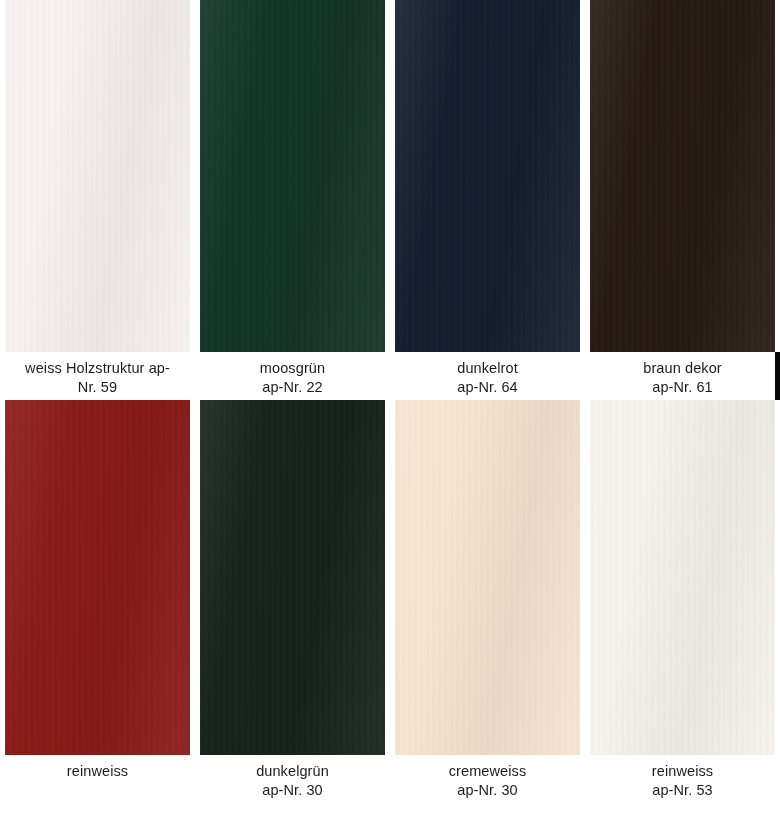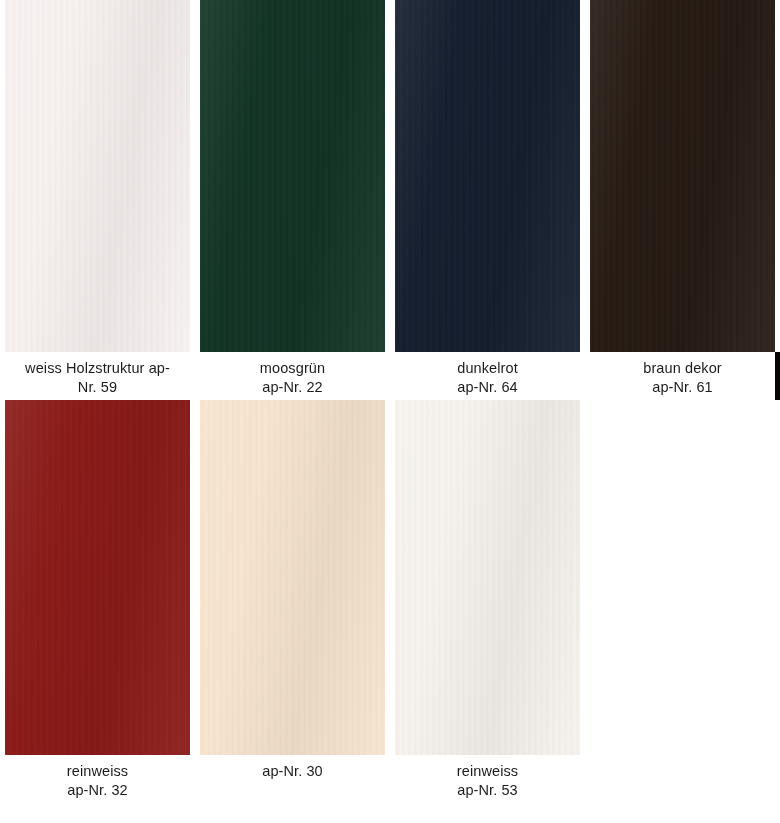--- a/index.html
+++ b/index.html
@@ -158,31 +158,41 @@
 
   <div class="swatch-row row-bottom">
 
     <div class="swatch-cell">
       <div class="swatch-chip" style="background-color: rgb(138, 26, 23);">
         <span class="texture"></span>
         <span class="sheen"></span>
       </div>
       <div class="swatch-caption">
         <span class="cap-name">reinweiss</span>
-        <span class="cap-code">ap-Nr. 32</span>
-      </div>
-    </div>
-
+      </div>
+    </div>
+
+    <div class="swatch-cell">
+      <div class="swatch-chip" style="background-color: rgb(22, 35, 26);">
+        <span class="texture"></span>
+        <span class="sheen"></span>
+      </div>
+      <div class="swatch-caption">
+        <span class="cap-name">dunkelgrün</span>
+        <span class="cap-code">ap-Nr. 30</span>
+      </div>
+    </div>
 
     <div class="swatch-cell">
       <div class="swatch-chip" style="background-color: rgb(247, 228, 206);">
         <span class="texture"></span>
         <span class="sheen"></span>
       </div>
       <div class="swatch-caption">
+        <span class="cap-name">cremeweiss</span>
         <span class="cap-code">ap-Nr. 30</span>
       </div>
     </div>
 
     <div class="swatch-cell">
       <div class="swatch-chip" style="background-color: rgb(246, 243, 237);">
         <span class="texture"></span>
         <span class="sheen"></span>
       </div>
       <div class="swatch-caption">

